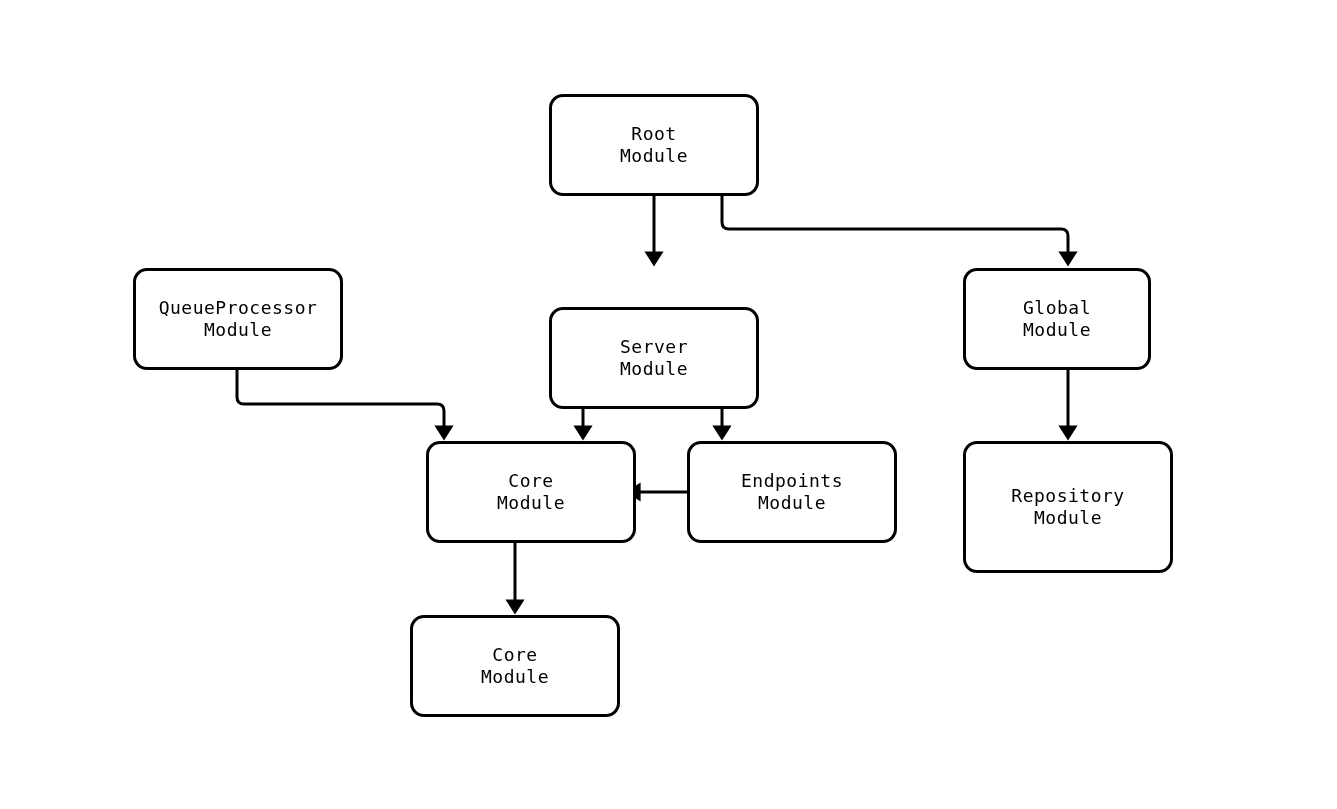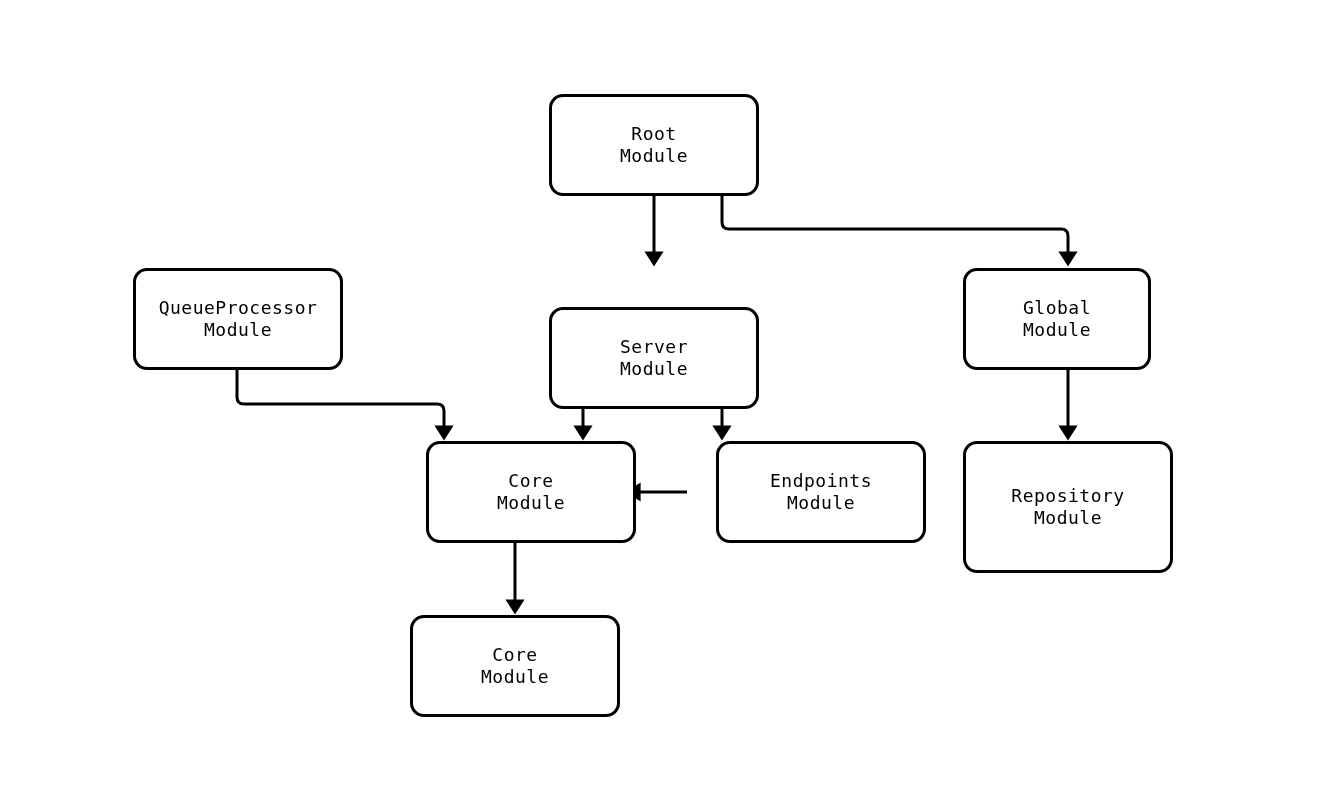--- a/index.html
+++ b/index.html
@@ -106,21 +106,21 @@
   <div class="node" title="Global Module" style="left: 963px; top: 268px; width: 188px; height: 102px; border-color: rgb(0, 0, 0);">
     <span class="node-line">Global</span>
     <span class="node-line">Module</span>
   </div>
 
   <div class="node" title="Core Module" style="left: 426px; top: 441px; width: 210px; height: 102px; border-color: rgb(0, 0, 0);">
     <span class="node-line">Core</span>
     <span class="node-line">Module</span>
   </div>
 
-  <div class="node" title="Endpoints Module" style="left: 716px; top: 441px; width: 210px; height: 102px; border-color: rgb(0, 0, 0);">
+  <div class="node" title="Endpoints Module" style="left: 687px; top: 441px; width: 210px; height: 102px; border-color: rgb(0, 0, 0);">
     <span class="node-line">Endpoints</span>
     <span class="node-line">Module</span>
   </div>
 
   <div class="node" title="Repository Module" style="left: 963px; top: 441px; width: 210px; height: 132px; border-color: rgb(0, 0, 0);">
     <span class="node-line">Repository</span>
     <span class="node-line">Module</span>
   </div>
 
   <div class="node" title="Queue Module" style="left: 410px; top: 615px; width: 210px; height: 102px; border-color: rgb(0, 0, 0);">

